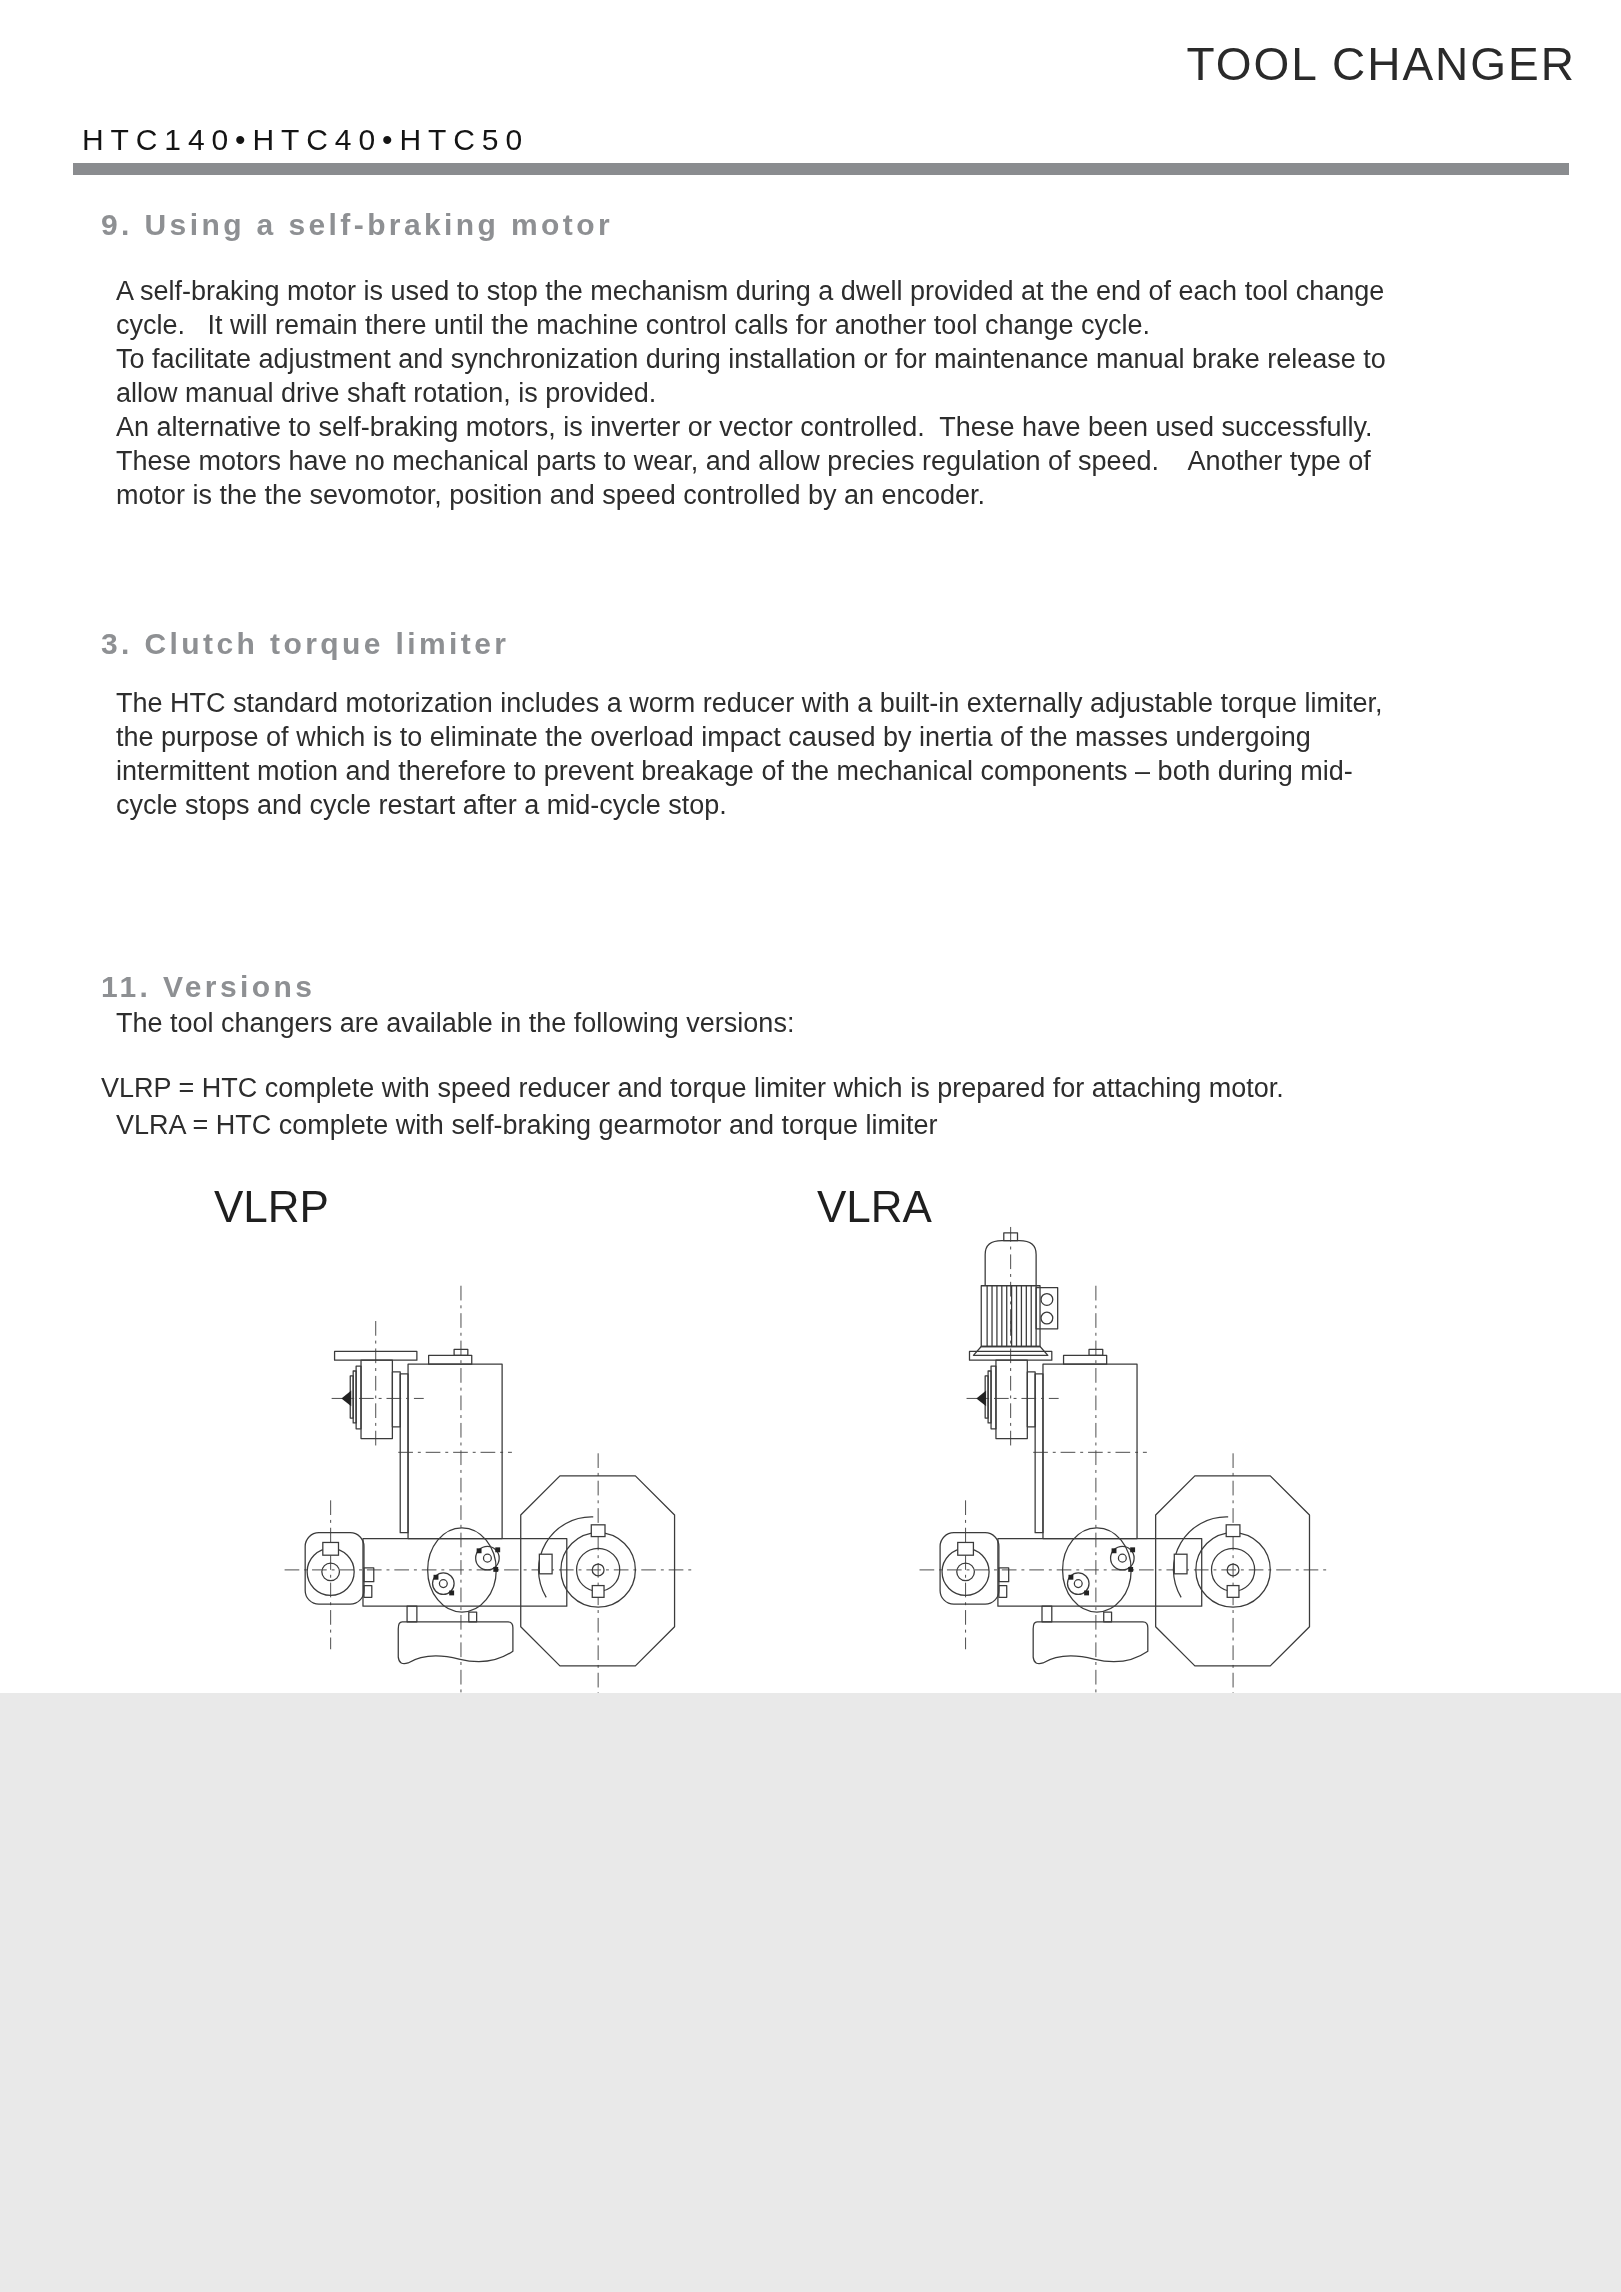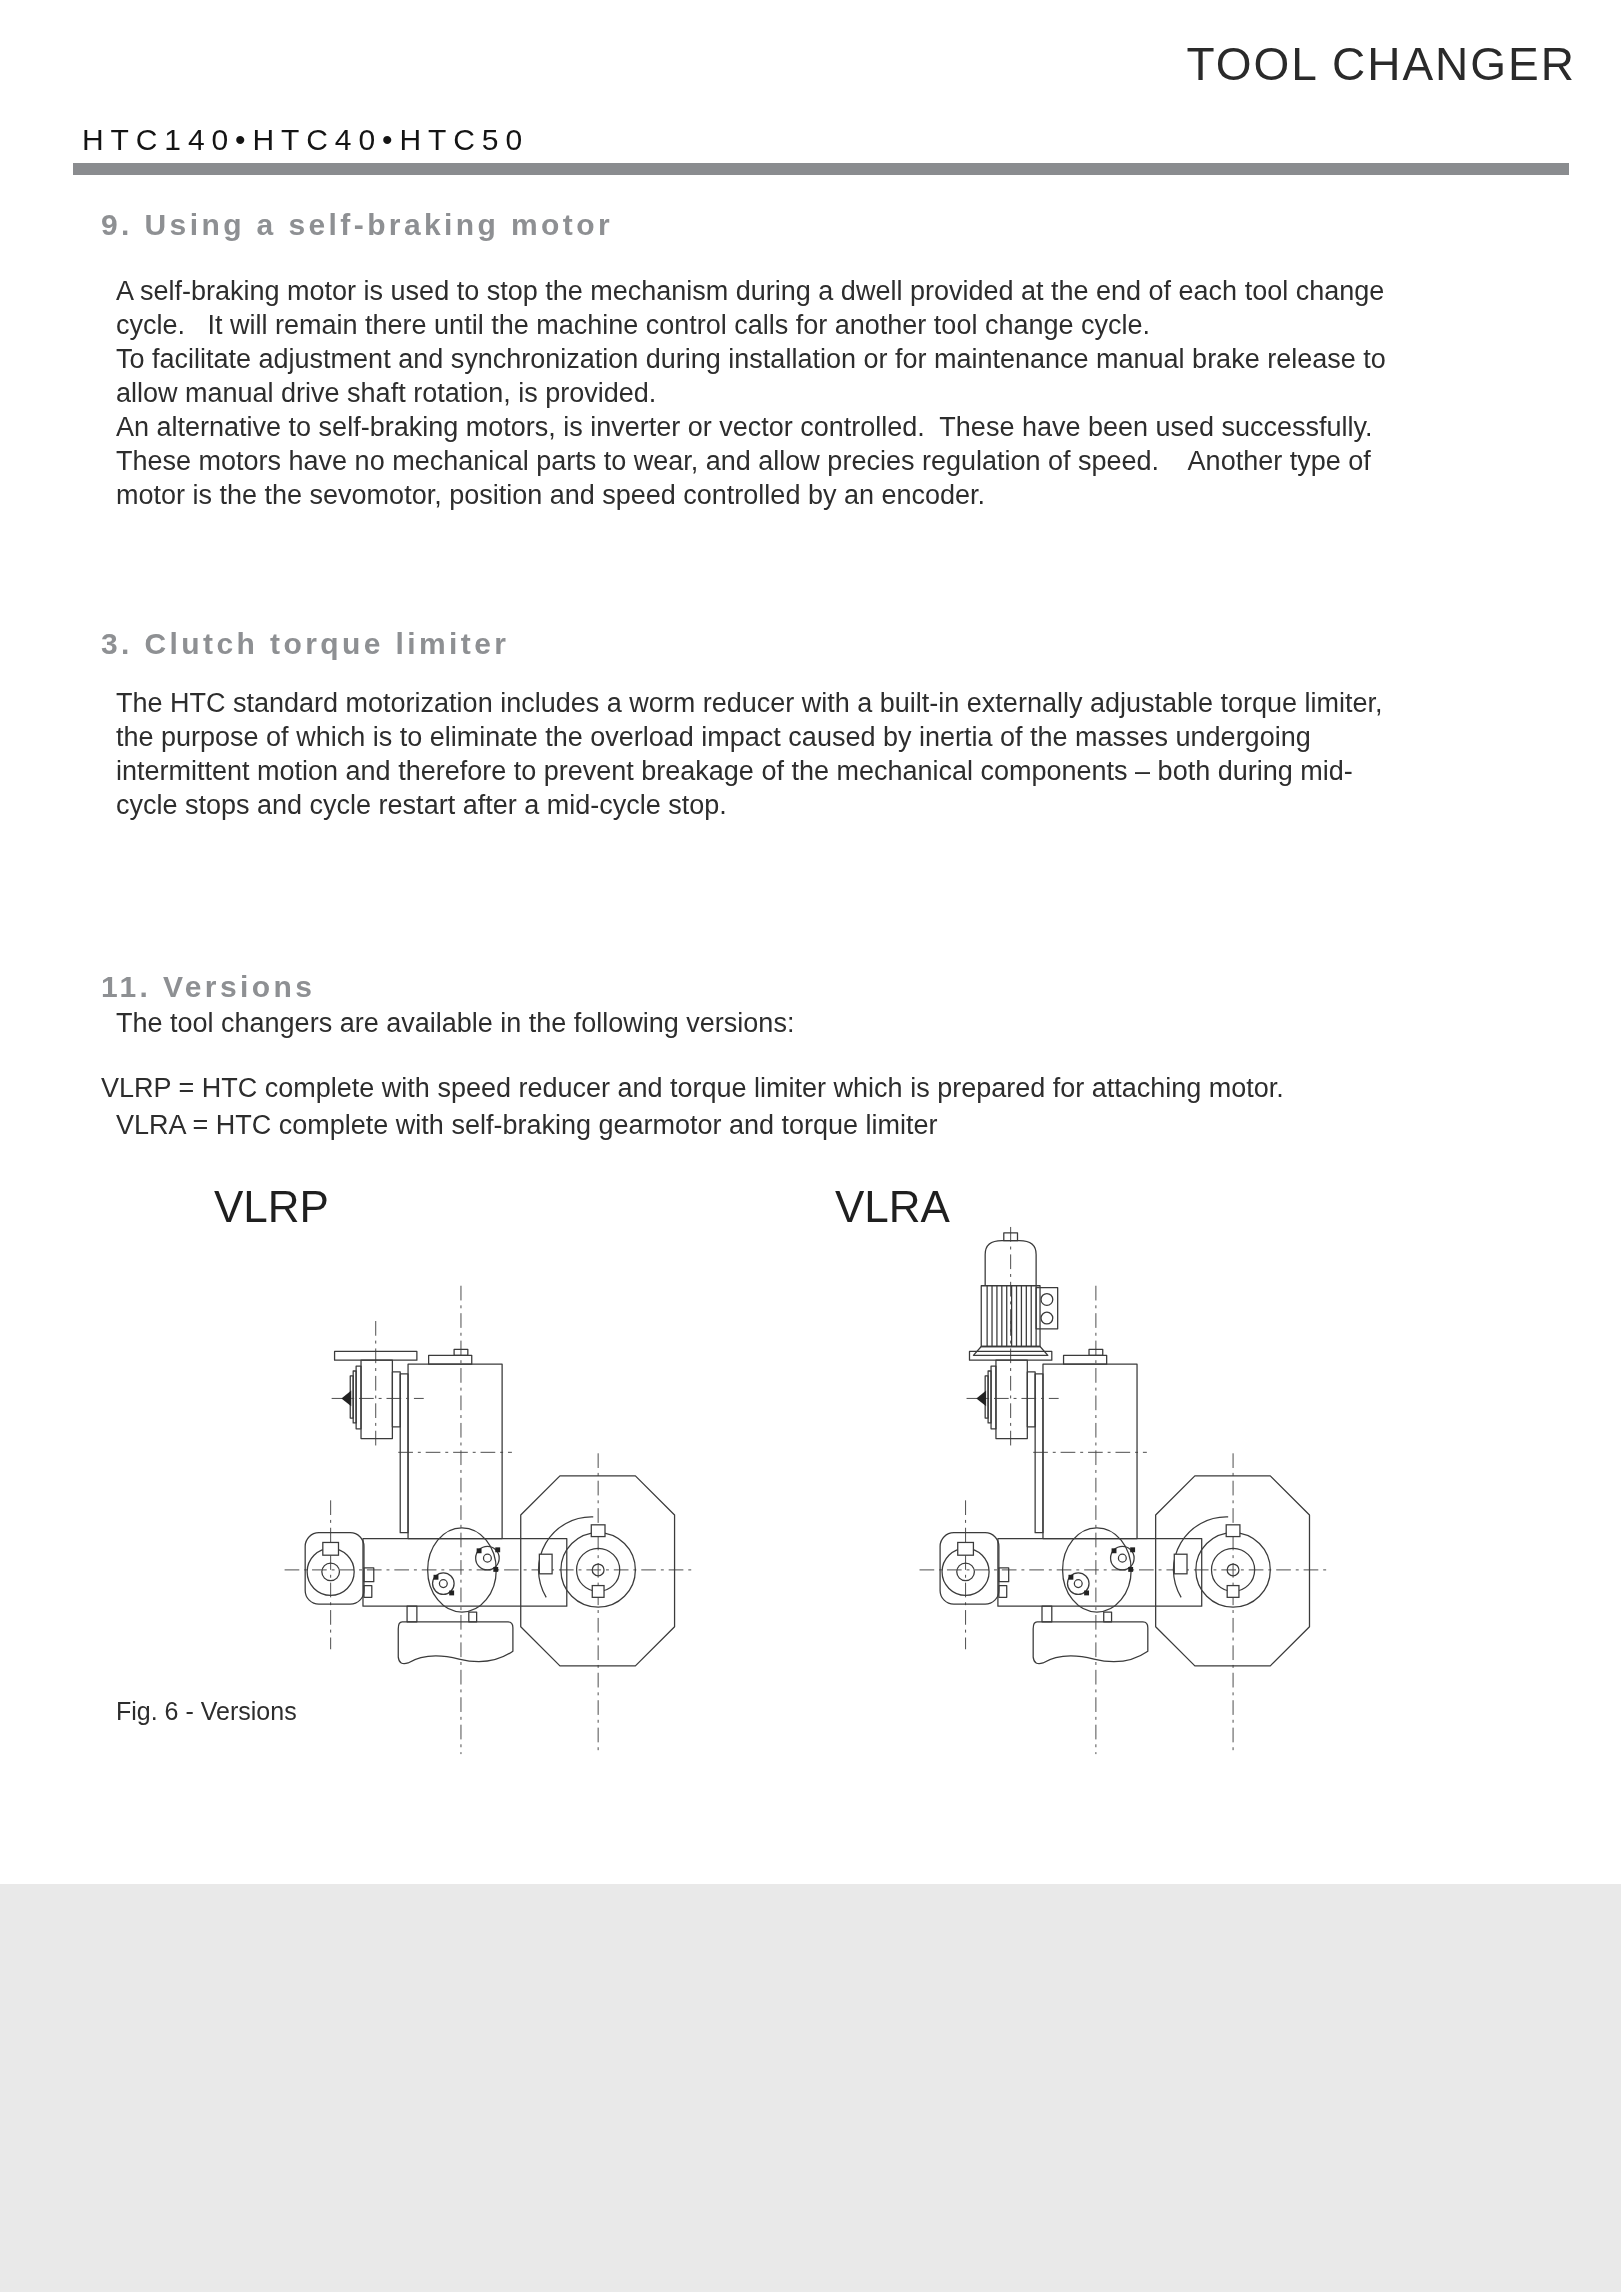--- a/index.html
+++ b/index.html
@@ -1,18 +1,18 @@
 <!DOCTYPE html>
 <html><head>
 <meta charset="utf-8">
 <style>
   html,body{margin:0;padding:0;background:#e9e9e9;}
   .page{
     position:relative;
-    width:1621px;height:1884px;
+    width:1621px;height:1693px;
     background:#ffffff;
     font-family:"Liberation Sans", sans-serif;
     color:#2d2d2d;
     overflow:hidden;
     margin:0 auto;
   }
   .abs{position:absolute;}
 
   .doc-title{
     top:37px; right:45px;
@@ -46,21 +46,21 @@
   #p9{top:274px; left:116px;}
   #p10{top:686px; left:116px;}
   #p11-intro{top:1006px; left:116px;}
   #v-item-0{top:1071px; left:101px;}
   #v-item-1{top:1108px; left:116px;}
 
   .fig-label{
     font-size:44px; color:#1f1f1f; white-space:pre;
   }
   #lbl-vlrp{top:1182px; left:214px;}
-  #lbl-vlra{top:1182px; left:835px;}
+  #lbl-vlra{top:1182px; left:817px;}
 
   #figure-svg{top:1225px; left:255px;}
   .ln{fill:none; stroke:#3b3b3b; stroke-width:1.3px; stroke-linejoin:round;}
   .lnw{fill:#ffffff; stroke:#3b3b3b; stroke-width:1.3px;}
   .cl{fill:none; stroke:#4a4a4a; stroke-width:1px; stroke-dasharray:15 5 3 5;}
   .blk{fill:#222222; stroke:none;}
 
   .fig-caption{
     top:1697px; left:116px;
     font-size:25px; color:#2d2d2d; white-space:pre;

